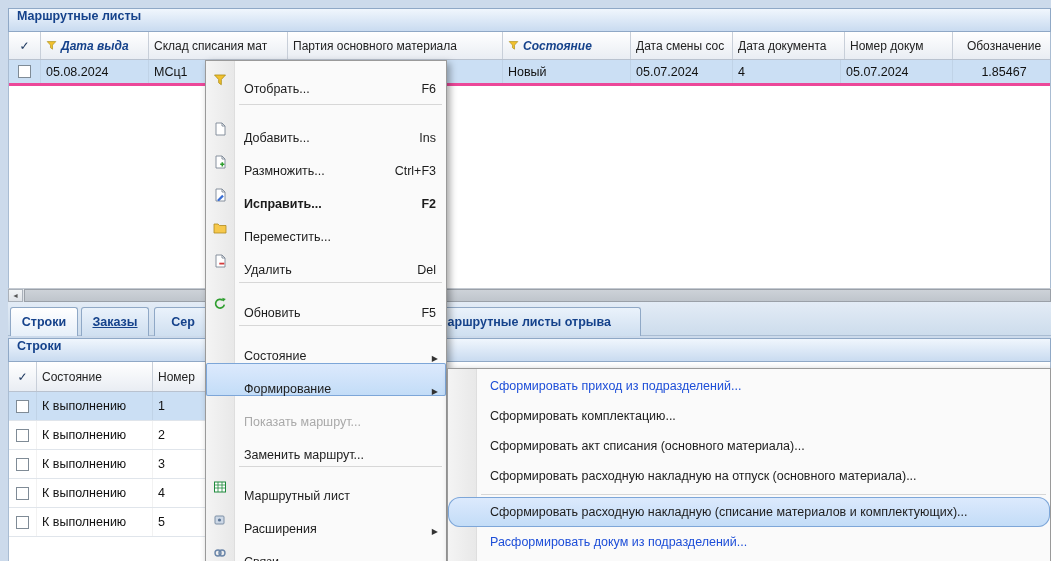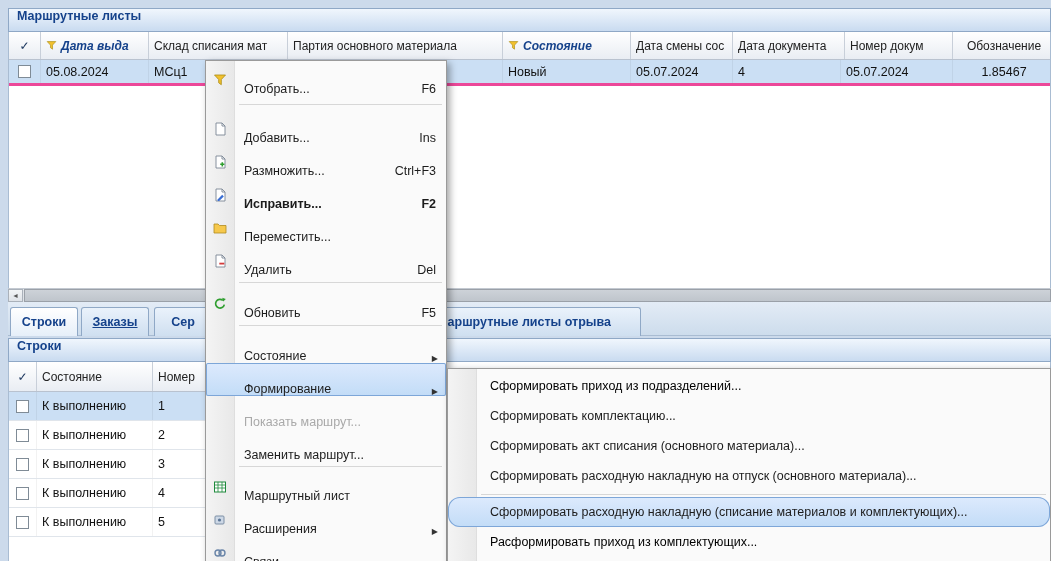--- a/index.html
+++ b/index.html
@@ -70,21 +70,21 @@
   .msep::after { content:""; position:absolute; left:33px; right:4px; top:50%; border-top:1px solid #d7d7d7; }
   .sep16{height:16px} .sep10{height:10px} .sep8{height:8px} .sep6{height:6px}
 
   
   .submenu { position:absolute; left:447px; top:368px; width:604px; height:200px; z-index:101;
     background:#fafafa; border:1px solid #9a9a9a; box-shadow:3px 3px 7px rgba(0,0,0,0.35); padding-top:2px; }
   .submenu::before { content:""; position:absolute; left:0; top:0; bottom:0; width:28px;
     background:linear-gradient(90deg,#f4f4f4,#e8e8e8); border-right:1px solid #dedede; }
   .smi { position:relative; height:30px; display:flex; align-items:center; padding:0 16px 0 42px;
     font-size:12.5px; color:#1c1c1c; z-index:1; white-space:nowrap; overflow:hidden; }
-  .smi.disabled { color:#000000; }
+  .smi.disabled { color:#1d4ed8; }
   .smi.hl { background:linear-gradient(#ddeafd,#c2dcf7); box-shadow:inset 0 0 0 1px #7da6d8; border-radius:12px; }
 </style>
 </head>
 <body>
 
 <div class="titlebar top-title">
   <span>Маршрутные листы</span>
 </div>
 
 <div class="gridframe top-gridframe">
@@ -336,15 +336,15 @@
     <span>Сформировать акт списания (основного материала)...</span>
   </div>
   <div class="smi">
     <span>Сформировать расходную накладную на отпуск (основного материала)...</span>
   </div>
   <div class="msep sep6"></div>
   <div class="smi hl">
     <span>Сформировать расходную накладную (списание материалов и комплектующих)...</span>
   </div>
   <div class="smi disabled">
-    <span>Расформировать приход из комплектующих...</span>
+    <span>Расформировать докум из подразделений...</span>
   </div>
 </div>
 
 </body></html>

